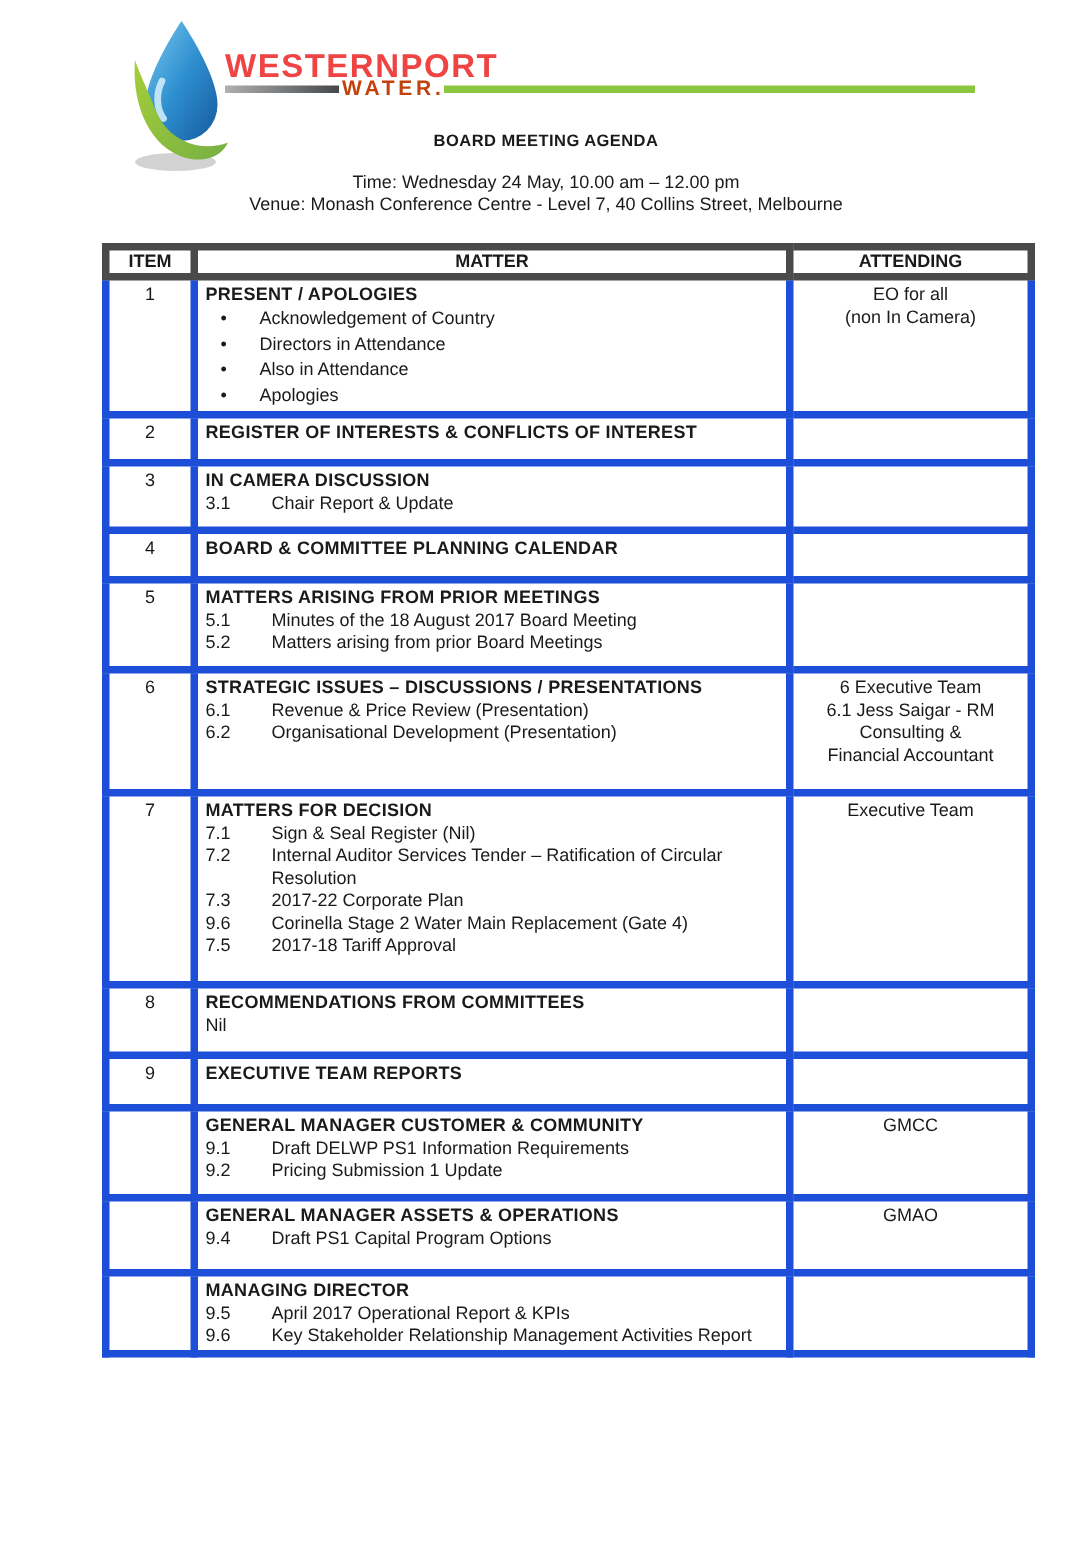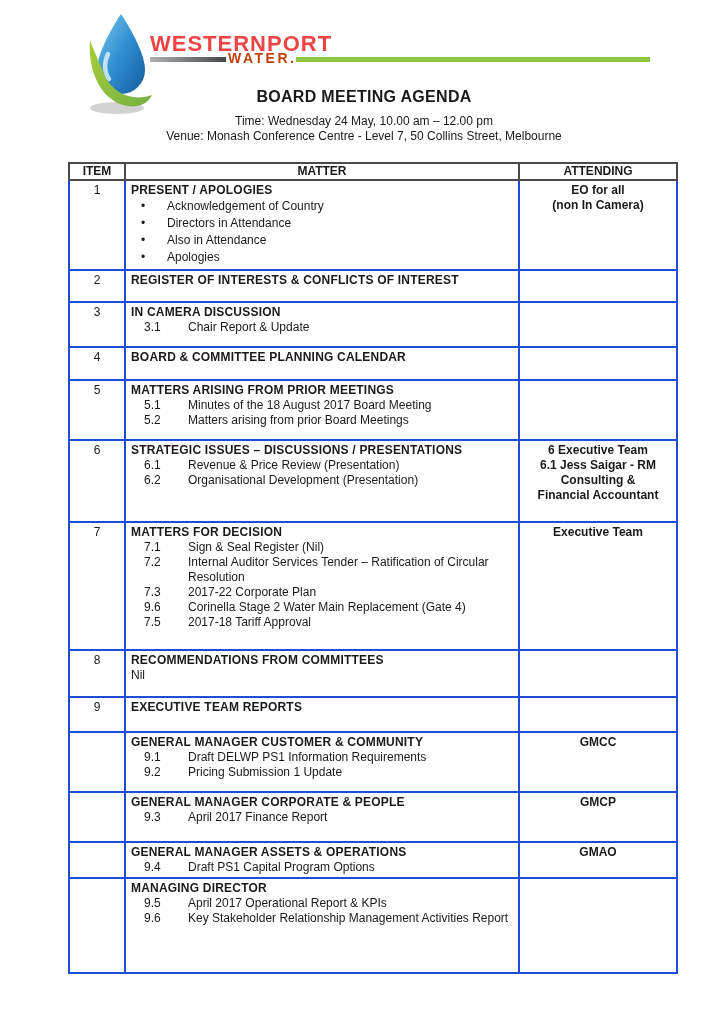--- a/index.html
+++ b/index.html
@@ -27,57 +27,57 @@
     font-size:14px;font-weight:bold;letter-spacing:2.5px;
     color:#c2410c;
   }
   .brand-rule{
     position:absolute;left:296px;top:57px;width:354px;height:5px;
     background:#8CC63E;
   }
   
   .doc-title{
     position:absolute;left:0;top:88px;width:728px;
-    text-align:center;font-size:16px;font-weight:bold;letter-spacing:0.3px;
+    text-align:center;font-size:11px;font-weight:bold;letter-spacing:0.3px;
   }
   .meeting-line{
     position:absolute;left:0;width:728px;text-align:center;
     font-size:12px;line-height:15px;
   }
   .meeting-line.time{top:114px;}
   .meeting-line.venue{top:129px;}
   
   #agenda{
     position:absolute;left:68px;top:162px;width:592px;
     border-collapse:collapse;table-layout:fixed;
     font-size:12px;line-height:15px;
   }
   #agenda th,#agenda td{
-    border:2px solid #1d4ed8;
+    border:5px solid #1d4ed8;
     vertical-align:top;
     padding:2px 5px;
     overflow:hidden;
   }
   #agenda th{
     font-weight:bold;text-align:center;
     padding:0 2px;height:15px;
     border-color:#4a4a4a;
   }
   .c-item{width:50px;text-align:center;}
   .c-matter{width:388px;padding-left:6px;}
   .c-att{width:152px;text-align:center;margin-left:12px;}
   td.c-matter{padding-left:6px;}
   .heading{font-weight:bold;letter-spacing:0.2px;}
-  .sub{display:flex;margin-left:13px;}
+  .sub{display:flex;}
   .sub .num{flex:0 0 44px;}
   .sub .stxt{max-width:322px;}
   .bullet{display:flex;line-height:17px;}
   .bullet .dot{flex:0 0 26px;padding-left:10px;}
   .note{font-weight:normal;}
-  td.c-att div{line-height:15px;font-weight:bold;}
+  td.c-att div{line-height:15px;}
   thead tr{height:16px;}
   #tbody tr:nth-child(1){height:90px;}
   #tbody tr:nth-child(2){height:32px;}
   #tbody tr:nth-child(3){height:45px;}
   #tbody tr:nth-child(4){height:33px;}
   #tbody tr:nth-child(5){height:60px;}
   #tbody tr:nth-child(6){height:82px;}
   #tbody tr:nth-child(7){height:128px;}
   #tbody tr:nth-child(8){height:47px;}
   #tbody tr:nth-child(9){height:35px;}
@@ -108,21 +108,21 @@
     <path d="M24 42 C 20 50 20 60 25 67" stroke="#CDEBF8" stroke-width="4.5" stroke-linecap="round" fill="none" opacity="0.9"></path>
     <path d="M6 28 C 4 52 12 82 36 92 C 52 98 64 92 68 83 C 50 90 28 82 20 62 C 14 47 9 37 6 28 Z" fill="url(#gLeaf)"></path>
   </svg>
   <div class="brand-name">WESTERNPORT</div>
   <div class="brand-underbar"></div>
   <div class="brand-sub">WATER.</div>
   <div class="brand-rule"></div>
 
   <div class="doc-title">BOARD MEETING AGENDA</div>
   <div class="meeting-line time">Time: Wednesday 24 May, 10.00 am – 12.00 pm</div>
-  <div class="meeting-line venue">Venue: Monash Conference Centre - Level 7, 50 Collins Street, Melbourne</div>
+  <div class="meeting-line venue">Venue: Monash Conference Centre - Level 7, 40 Collins Street, Melbourne</div>
 
   <table id="agenda">
     <thead>
       <tr>
         <th class="c-item">ITEM</th>
         <th class="c-matter">MATTER</th>
         <th class="c-att">ATTENDING</th>
       </tr>
     </thead>
     <tbody id="tbody">
@@ -269,33 +269,20 @@
               <span class="stxt">Pricing Submission 1 Update</span>
             </div>
           </td>
           <td class="c-att">
             <div>GMCC</div>
           </td>
         </tr>
         <tr>
           <td class="c-item"></td>
           <td class="c-matter">
-            <div class="heading">GENERAL MANAGER CORPORATE &amp; PEOPLE</div>
-            <div class="sub">
-              <span class="num">9.3</span>
-              <span class="stxt">April 2017 Finance Report</span>
-            </div>
-          </td>
-          <td class="c-att">
-            <div>GMCP</div>
-          </td>
-        </tr>
-        <tr>
-          <td class="c-item"></td>
-          <td class="c-matter">
             <div class="heading">GENERAL MANAGER ASSETS &amp; OPERATIONS</div>
             <div class="sub">
               <span class="num">9.4</span>
               <span class="stxt">Draft PS1 Capital Program Options</span>
             </div>
           </td>
           <td class="c-att">
             <div>GMAO</div>
           </td>
         </tr>

